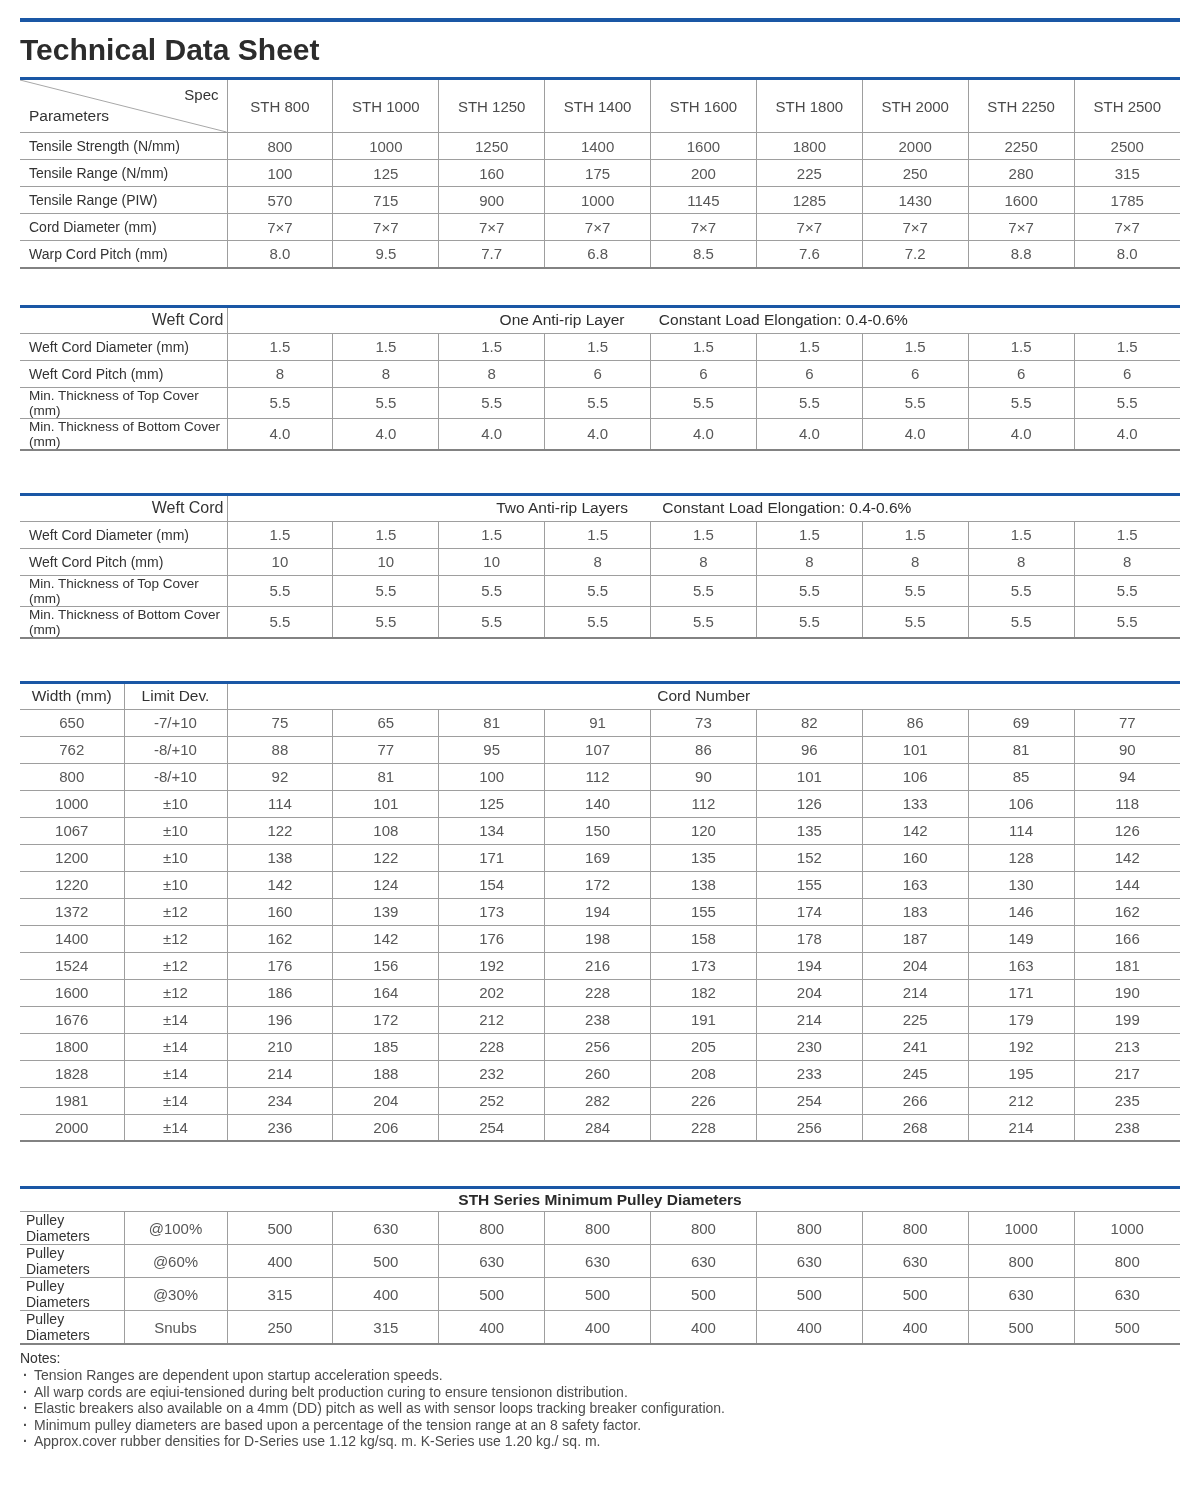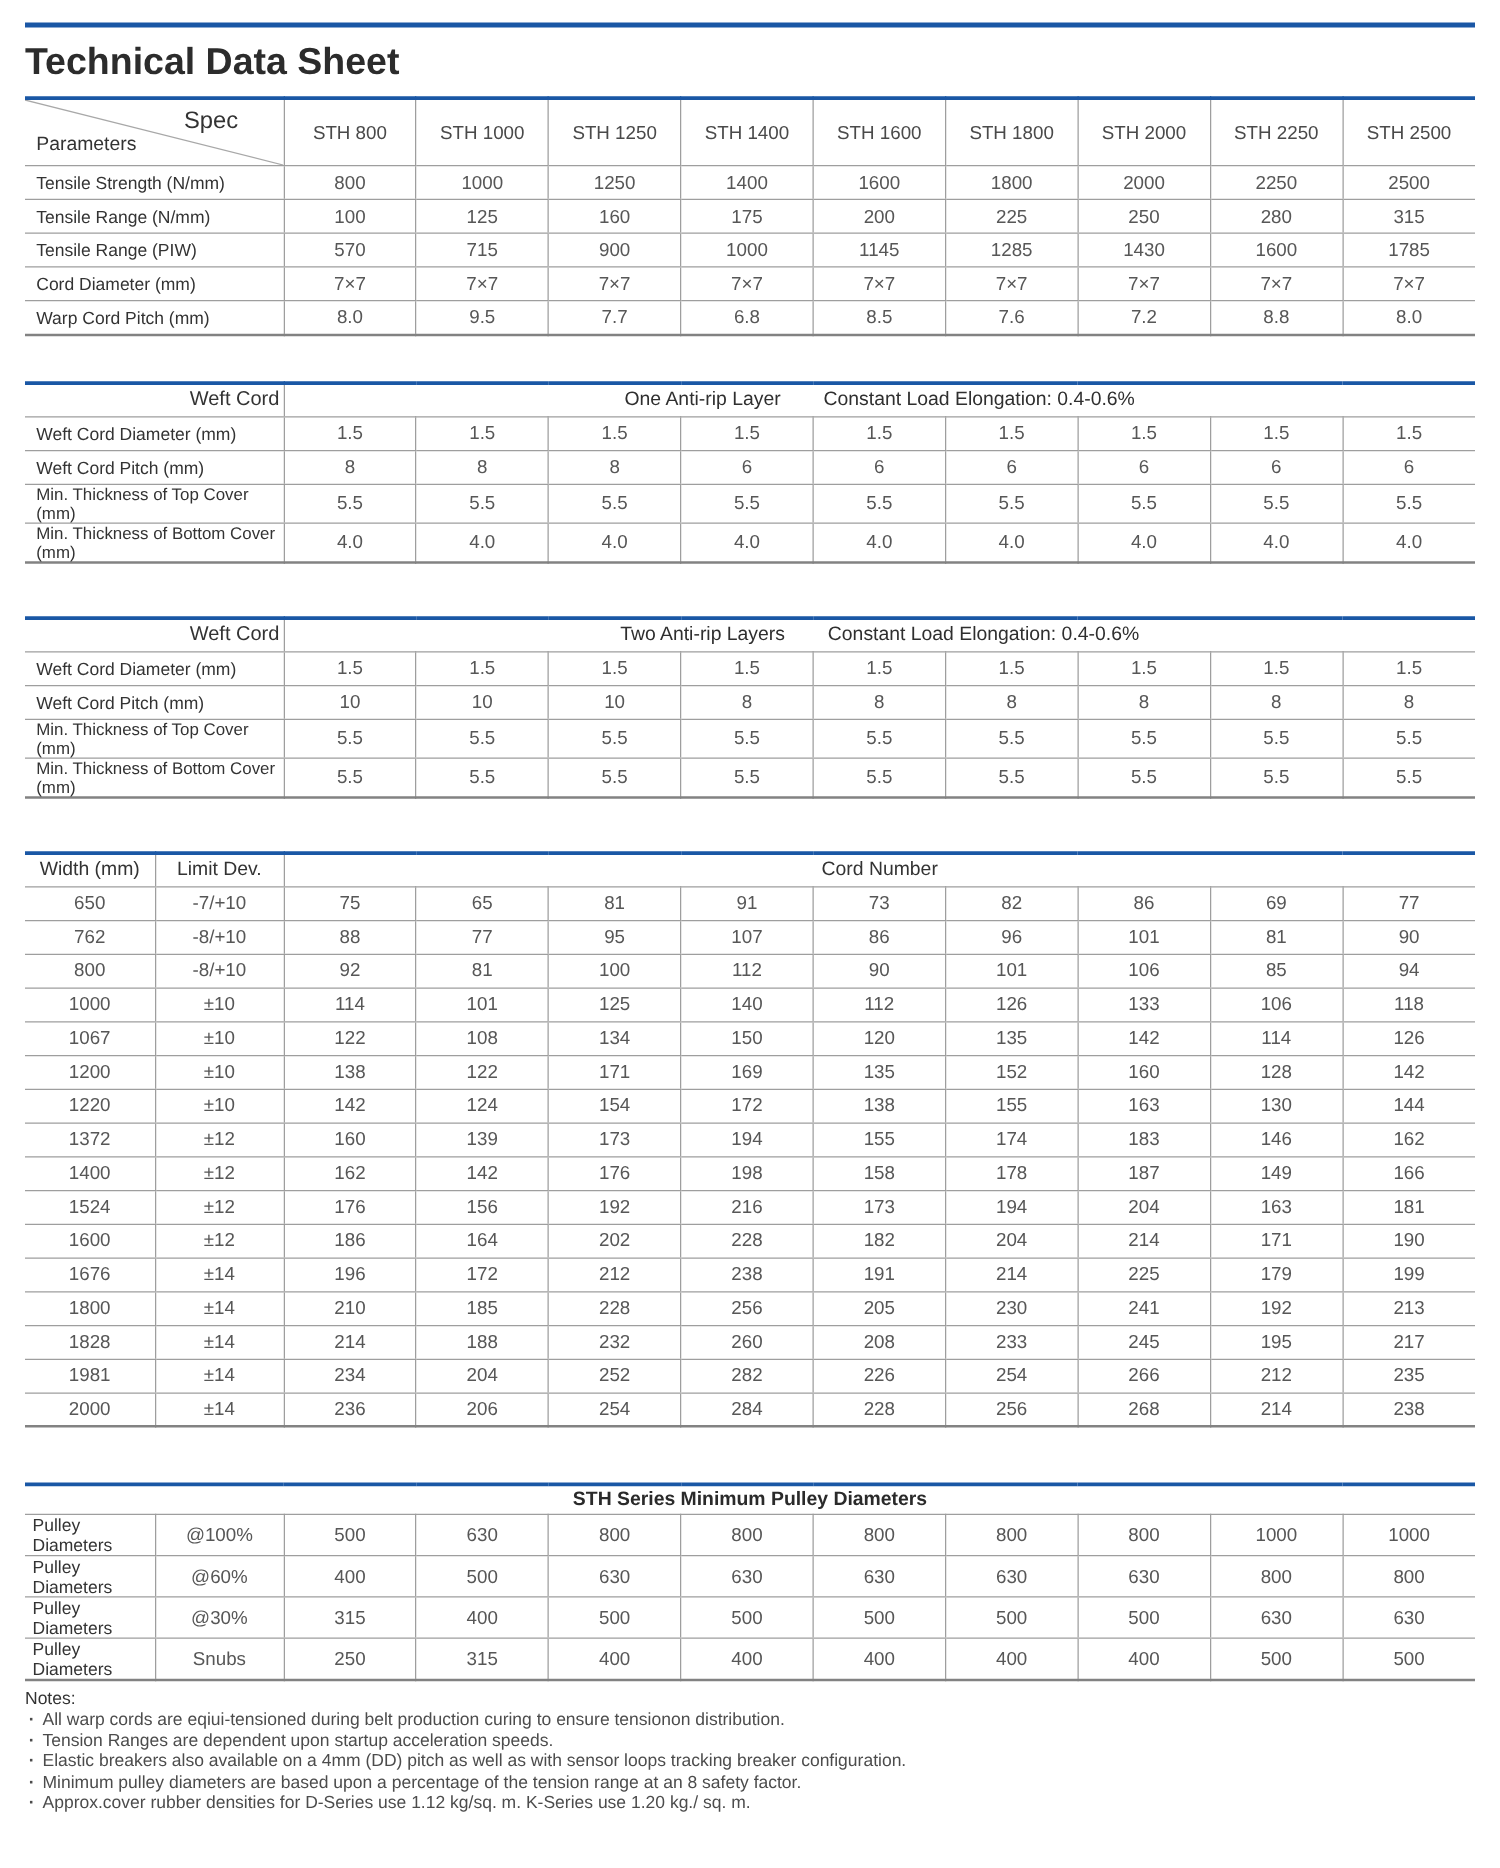--- a/index.html
+++ b/index.html
@@ -31,21 +31,21 @@
   
   td.lbl{text-align:left; padding-left:9px; color:var(--ink); font-size:14px;}
   td.val{color:var(--val); font-size:15px;}
   th.col-head{color:#4a4a4a; font-size:15px;}
 
   
   .spec thead th{height:54px;}
   th.diag{position:relative; padding:0;}
   .diag svg{position:absolute; left:0; top:0; width:100%; height:100%; display:block;}
   .diag line{stroke:#a8a8a8; stroke-width:1; vector-effect:non-scaling-stroke;}
-  .diag-top{position:absolute; top:6px; right:36px; font-size:19px; color:var(--ink);text-align:right;}
+  .diag-top{position:absolute; top:6px; right:8px; font-size:15px; color:var(--ink);text-align:right;}
   .diag-bot{position:absolute; bottom:7px; left:9px; font-size:15.5px; color:var(--ink);}
 
   
   .weft{margin-top:36px;}
   .weft2{margin-top:42px;}
   th.band-label{text-align:right; padding-left:9px; color:var(--ink); font-size:16px;}
   th.band-span{color:#2f2f2f; font-size:15.5px;}
   .band-span span + span{margin-left:30px;}
   .weft tbody tr:nth-child(3) td.lbl,
   .weft tbody tr:nth-child(4) td.lbl{font-size:13.5px;}
@@ -585,21 +585,21 @@
           <td class="val">400</td>
           <td class="val">500</td>
           <td class="val">500</td>
         </tr>
       </tbody>
   </table>
 
   <div class="notes">
     <div class="notes-title">Notes:</div>
     <ul class="notes-list">
+        <li>Tension Ranges are dependent upon startup acceleration speeds.</li>
         <li>All warp cords are eqiui-tensioned during belt production curing to ensure tensionon distribution.</li>
-        <li>Tension Ranges are dependent upon startup acceleration speeds.</li>
         <li>Elastic breakers also available on a 4mm (DD) pitch as well as with sensor loops tracking breaker configuration.</li>
         <li>Minimum pulley diameters are based upon a percentage of the tension range at an 8 safety factor.</li>
         <li>Approx.cover rubber densities for  D-Series use 1.12 kg/sq. m. K-Series use 1.20 kg./ sq. m.</li>
       </ul>
   </div>
 
 </div>
 
 </body></html>

